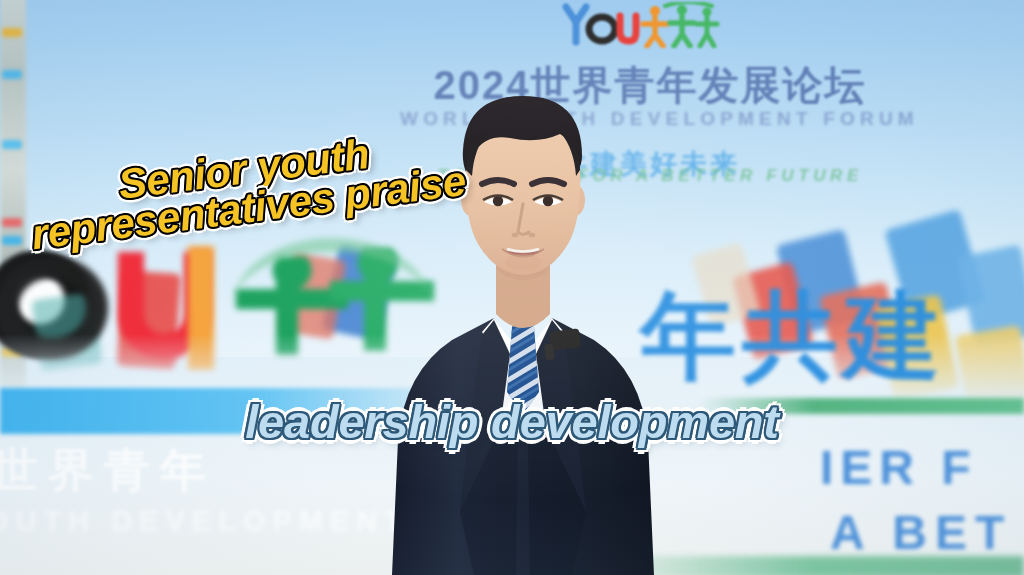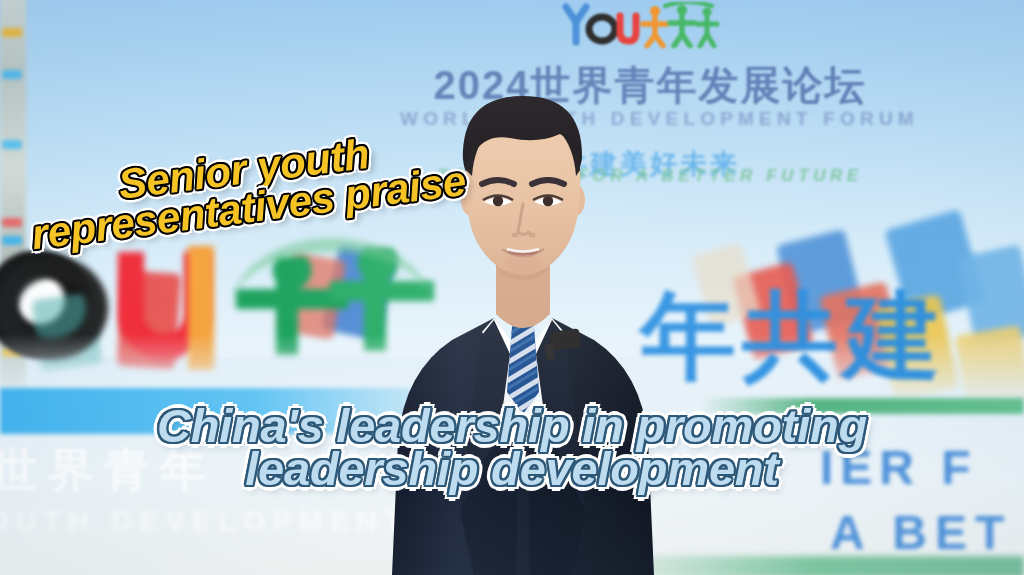--- a/index.html
+++ b/index.html
@@ -333,17 +333,16 @@
   </div>
 
   <div class="grade"></div>
 
   <div class="headline">
     <span>Senior youth</span>
     <span class="l2">representatives praise</span>
   </div>
 
   <div class="caption">
-    <span>China's leadership in promoting</span>
     <span class="cl2">leadership development</span>
   </div>
 
 </div>
 
 </body></html>

